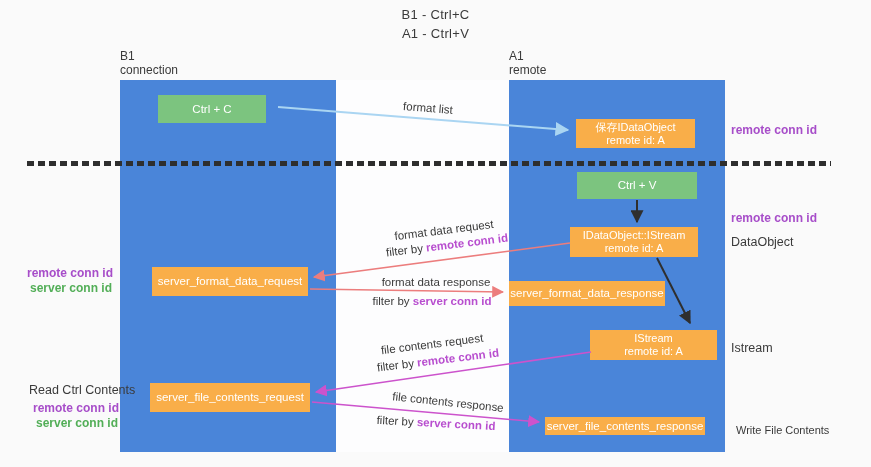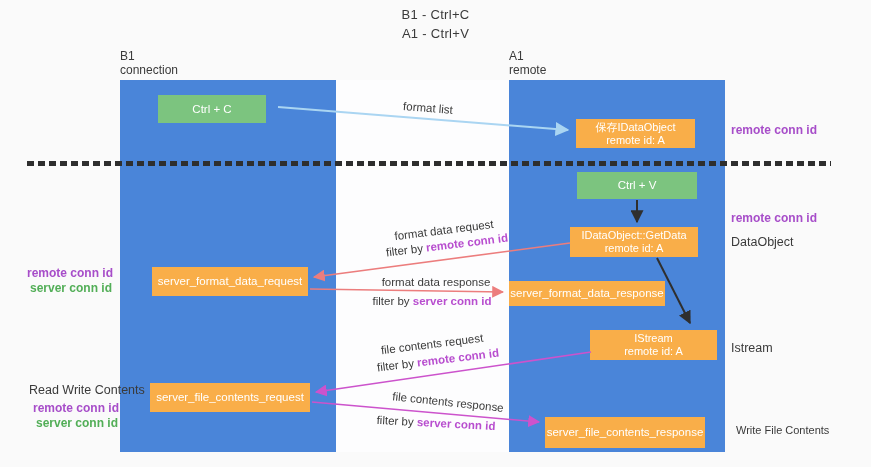--- a/index.html
+++ b/index.html
@@ -68,42 +68,42 @@
   <div class="node orange" style="left:576px;top:119px;width:119px;height:29px;font-size:11px;">
     <span>保存IDataObject</span>
     <span>remote id: A</span>
   </div>
 
   <div class="node green" style="left:577px;top:172px;width:120px;height:27px;">
     <span>Ctrl + V</span>
   </div>
 
   <div class="node orange" style="left:570px;top:227px;width:128px;height:30px;font-size:11px;">
-    <span>IDataObject::GetData</span>
+    <span>IDataObject::IStream</span>
     <span>remote id: A</span>
   </div>
 
   <div class="node orange" style="left:152px;top:267px;width:156px;height:29px;">
     <span>server_format_data_request</span>
   </div>
 
   <div class="node orange" style="left:509px;top:281px;width:156px;height:25px;">
     <span>server_format_data_response</span>
   </div>
 
   <div class="node orange" style="left:590px;top:330px;width:127px;height:30px;font-size:11px;">
     <span>IStream</span>
     <span>remote id: A</span>
   </div>
 
   <div class="node orange" style="left:150px;top:383px;width:160px;height:29px;">
     <span>server_file_contents_request</span>
   </div>
 
-  <div class="node orange" style="left:545px;top:417px;width:160px;height:31px;">
+  <div class="node orange" style="left:545px;top:417px;width:160px;height:18px;">
     <span>server_file_contents_response</span>
   </div>
 
   <svg class="arrows" width="871" height="467" viewBox="0 0 871 467">
     <defs>
       <marker id="m-blue" viewBox="0 0 10 10" refX="9" refY="5" markerWidth="7" markerHeight="7" orient="auto">
           <path d="M0,0 L10,5 L0,10 z" fill="#aad5f2"></path>
         </marker>
       <marker id="m-black" viewBox="0 0 10 10" refX="9" refY="5" markerWidth="6.5" markerHeight="6.5" orient="auto">
           <path d="M0,0 L10,5 L0,10 z" fill="#2f2f2f"></path>
@@ -151,17 +151,17 @@
   </div>
 
   <div class="slabel bold-purple" style="left:731px;top:123px;">remote conn id</div>
   <div class="slabel bold-purple" style="left:731px;top:211px;">remote conn id</div>
   <div class="slabel dark" style="left:731px;top:235px;font-size:12.5px;">DataObject</div>
   <div class="slabel dark" style="left:731px;top:341px;font-size:12.5px;">Istream</div>
   <div class="slabel dark" style="left:736px;top:424px;font-size:11px;">Write File Contents</div>
 
   <div class="slabel bold-purple" style="left:27px;top:266px;">remote conn id</div>
   <div class="slabel bold-green" style="left:30px;top:281px;">server conn id</div>
-  <div class="slabel dark" style="left:29px;top:383px;font-size:12.5px;">Read Write Contents</div>
+  <div class="slabel dark" style="left:29px;top:383px;font-size:12.5px;">Read Ctrl Contents</div>
   <div class="slabel bold-purple" style="left:33px;top:401px;">remote conn id</div>
   <div class="slabel bold-green" style="left:36px;top:416px;">server conn id</div>
 
 </div>
 
 </body></html>

